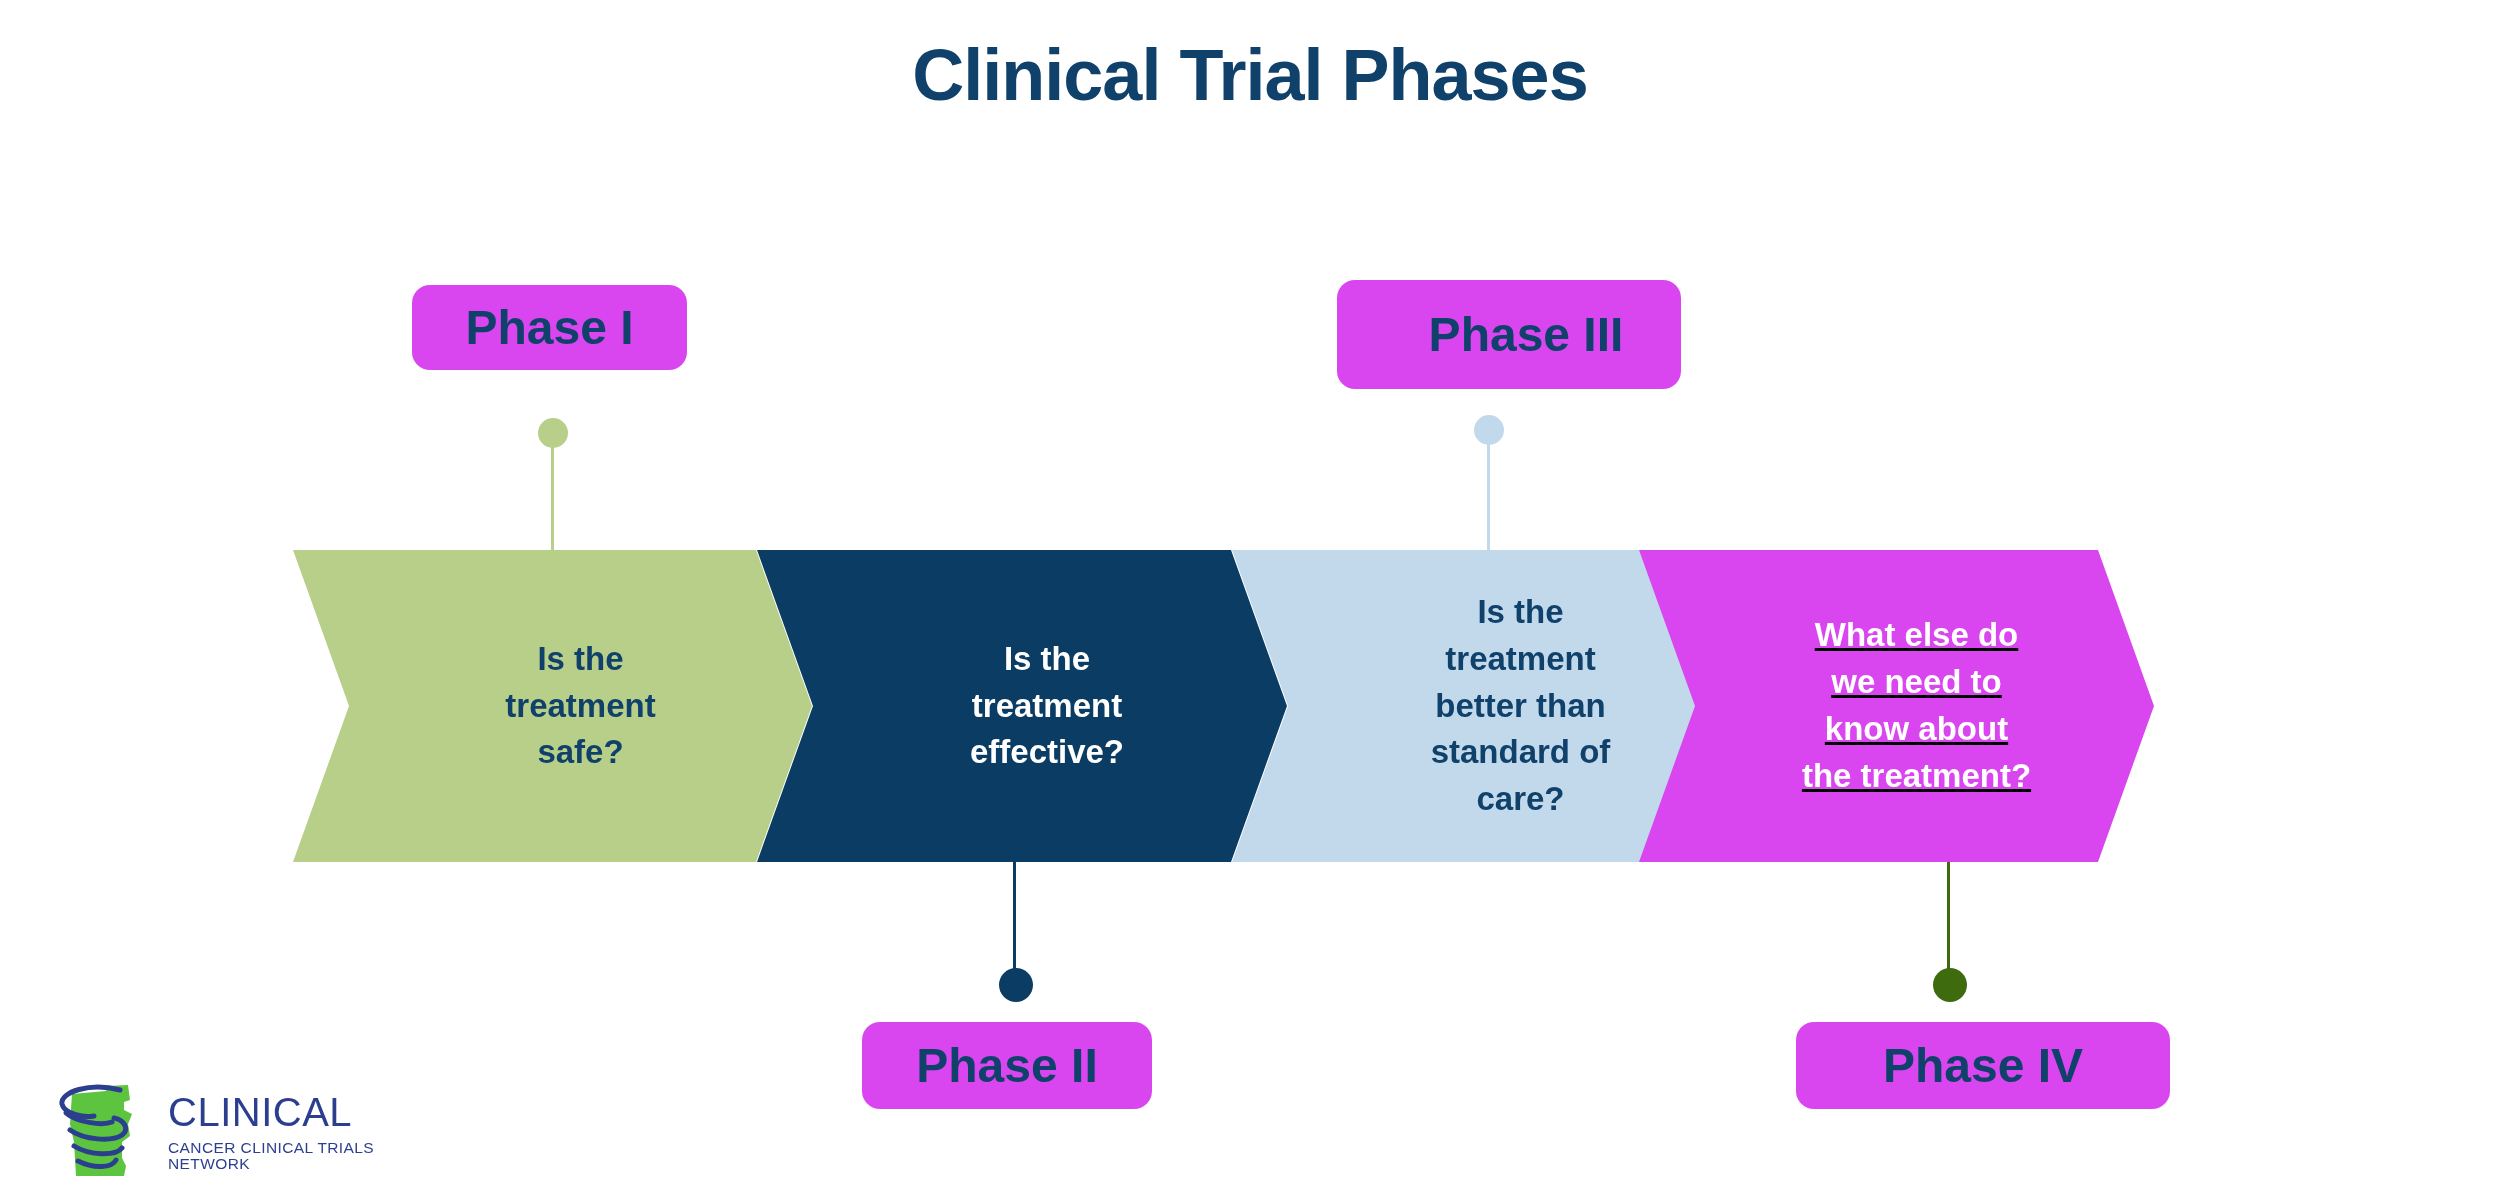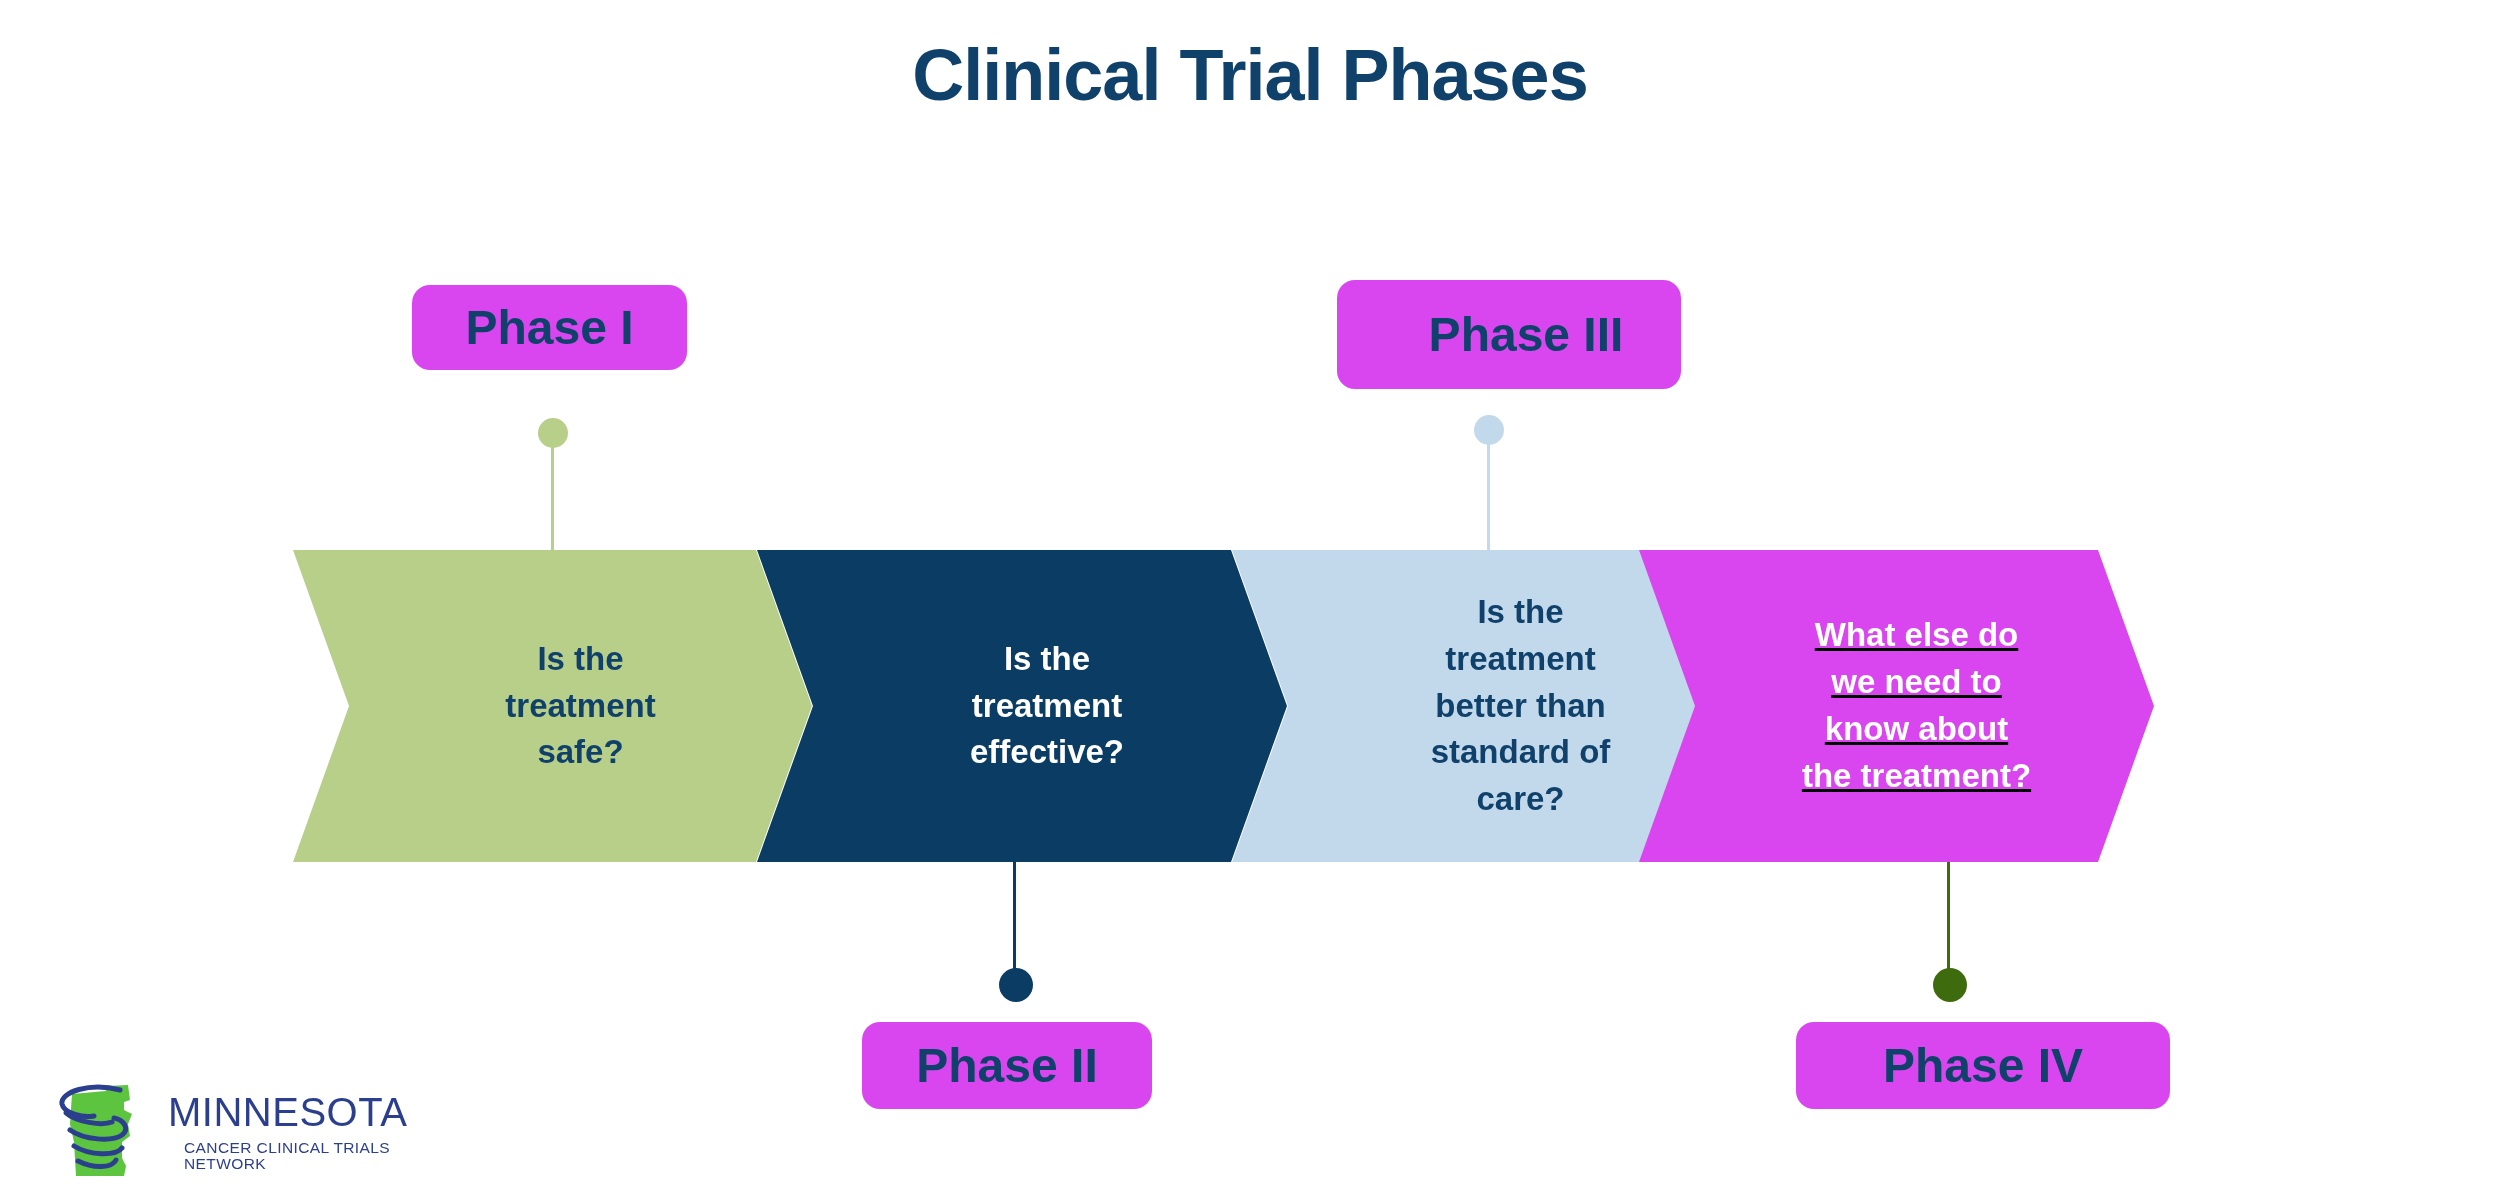--- a/index.html
+++ b/index.html
@@ -127,21 +127,20 @@
     font-weight: 400;
     line-height: 1;
   }
   #logo-tagline {
     font-size: 15.5px;
     letter-spacing: 0.4px;
     color: #2c3f8f;
     font-weight: 400;
     margin-top: 8px;
     line-height: 1;
-    margin-left: 16px;
   }
 </style>
 </head>
 <body>
 
 <div id="stage">
 
   <div id="page-title">Clinical Trial Phases</div>
 
   <div class="connector-line" style="left:551px; top:445px; height:115px; background:#b8cf8a;"></div>
@@ -197,18 +196,18 @@
         <g fill="none" stroke="#2c3f8f" stroke-width="5" stroke-linecap="round">
           <path d="M70 10 C 40 2, 10 12, 12 24 C 14 34, 34 38, 44 36"></path>
           <path d="M16 33 C 26 42, 52 46, 62 42"></path>
           <path d="M20 50 C 34 60, 62 62, 72 55 C 80 49, 74 40, 64 38"></path>
           <path d="M24 66 C 40 76, 66 76, 72 68"></path>
           <path d="M28 81 C 44 89, 62 88, 66 80"></path>
         </g>
       </svg>
     </div>
     <div id="logo-wordmark">
-      <div id="logo-name">MINNESOTA</div>
+      <div id="logo-name">CLINICAL</div>
       <div id="logo-tagline">CANCER CLINICAL TRIALS NETWORK</div>
     </div>
   </div>
 
 </div>
 
 </body></html>

